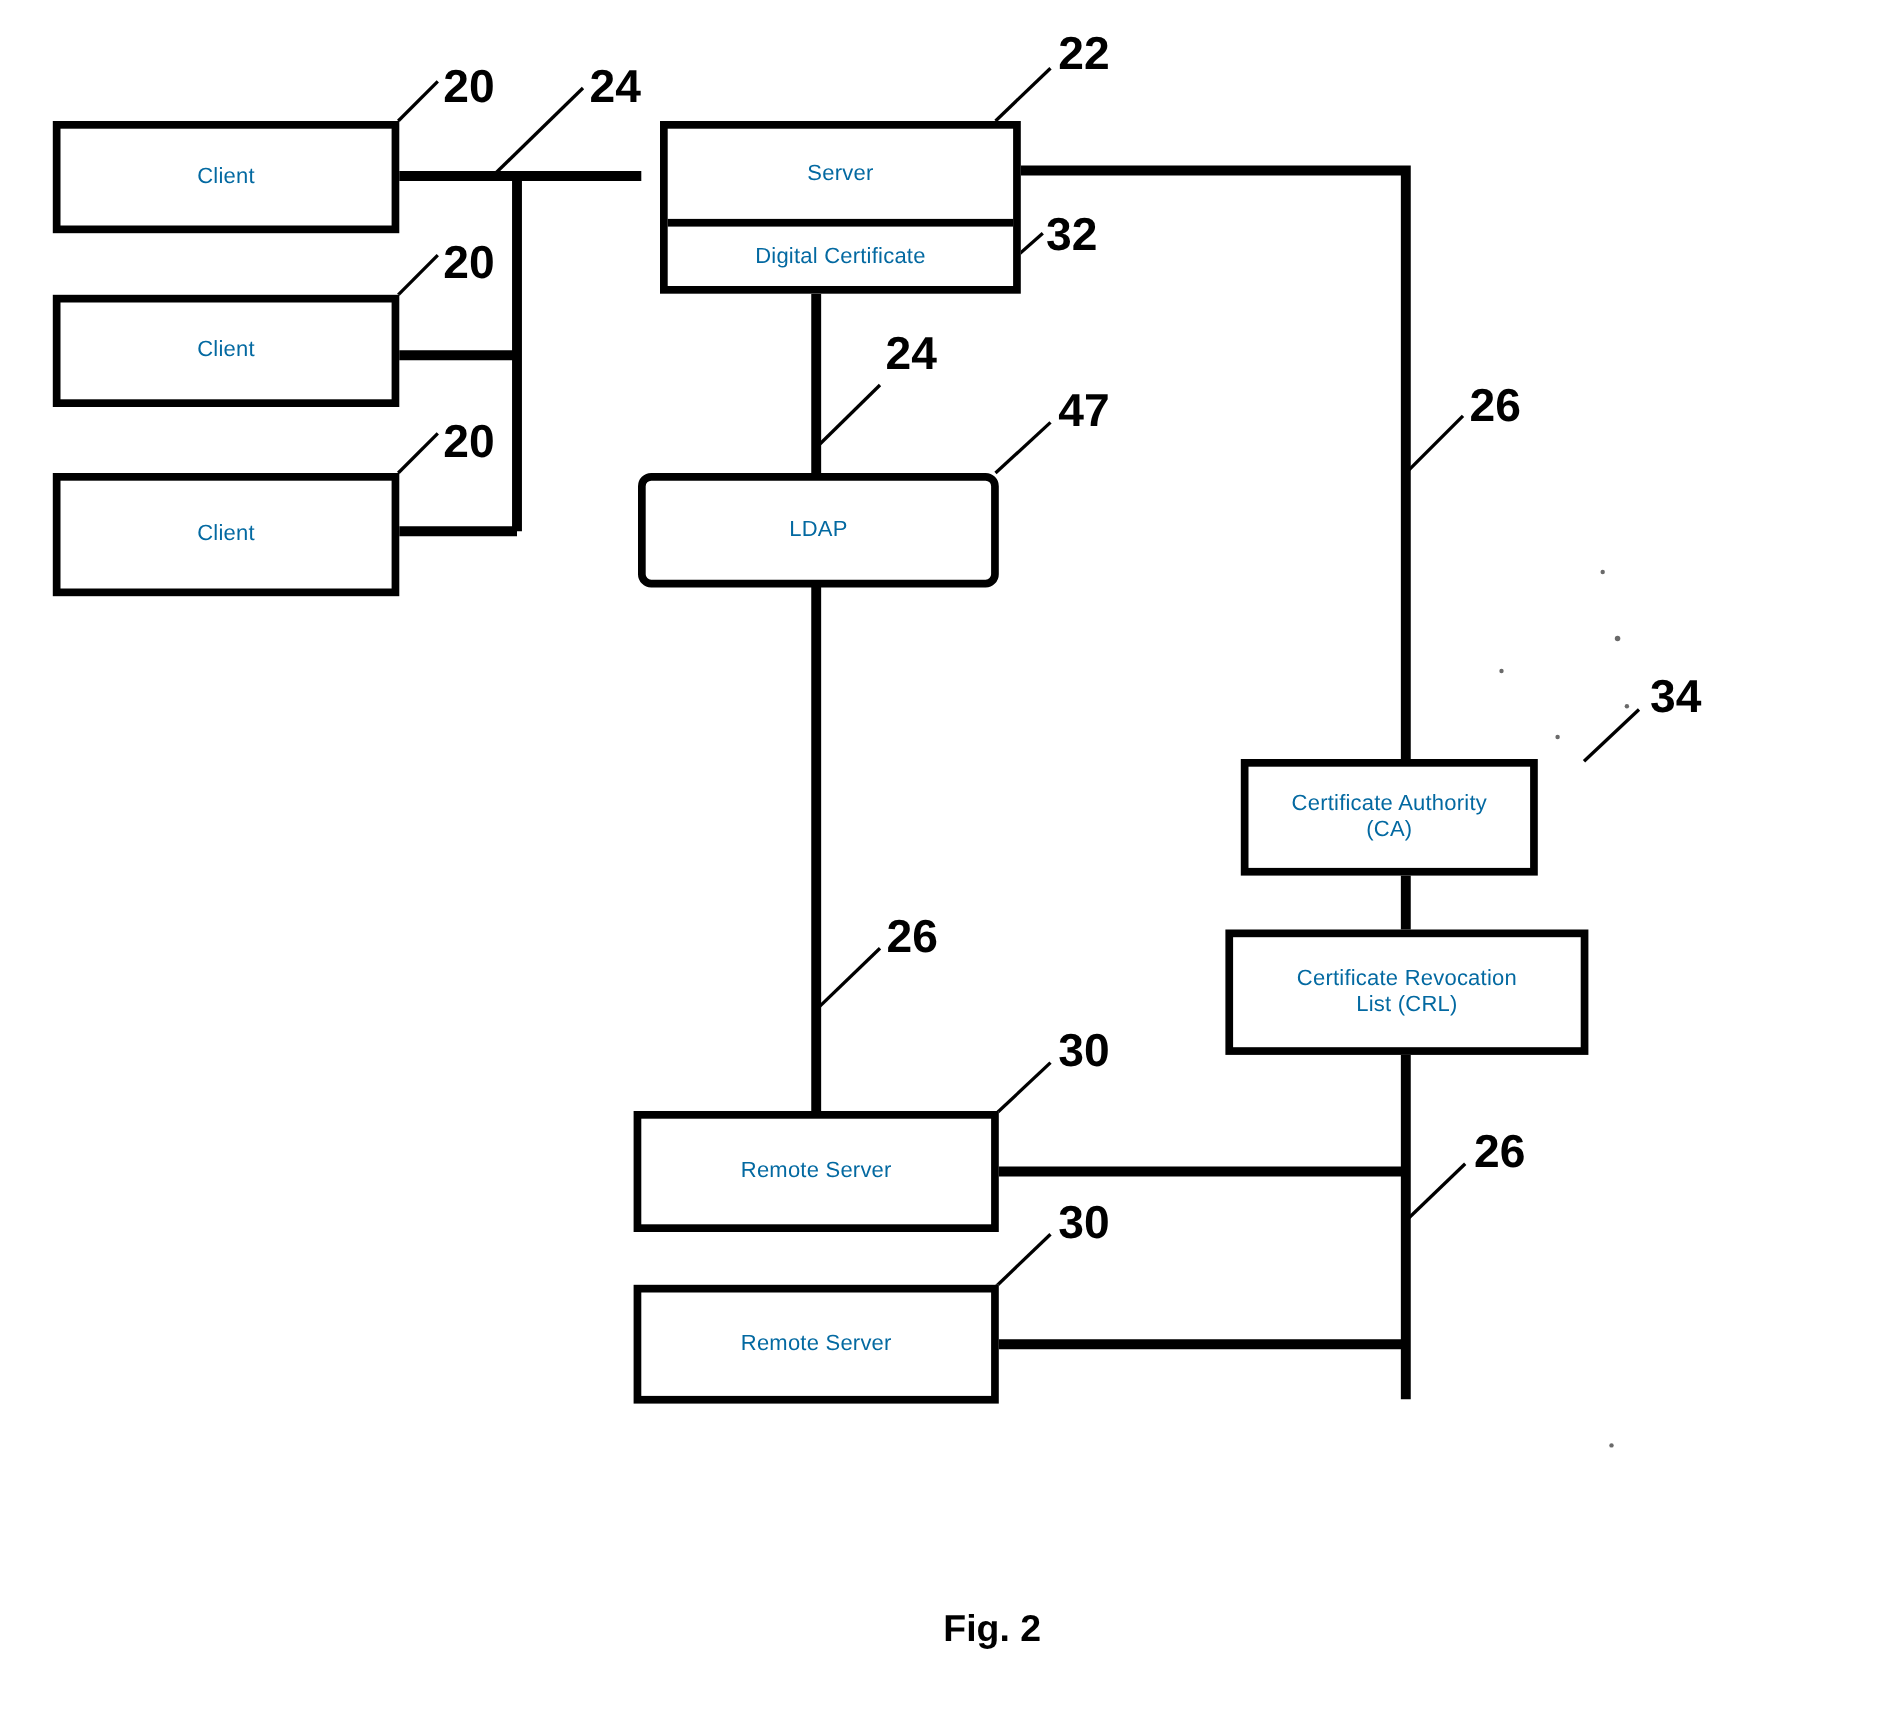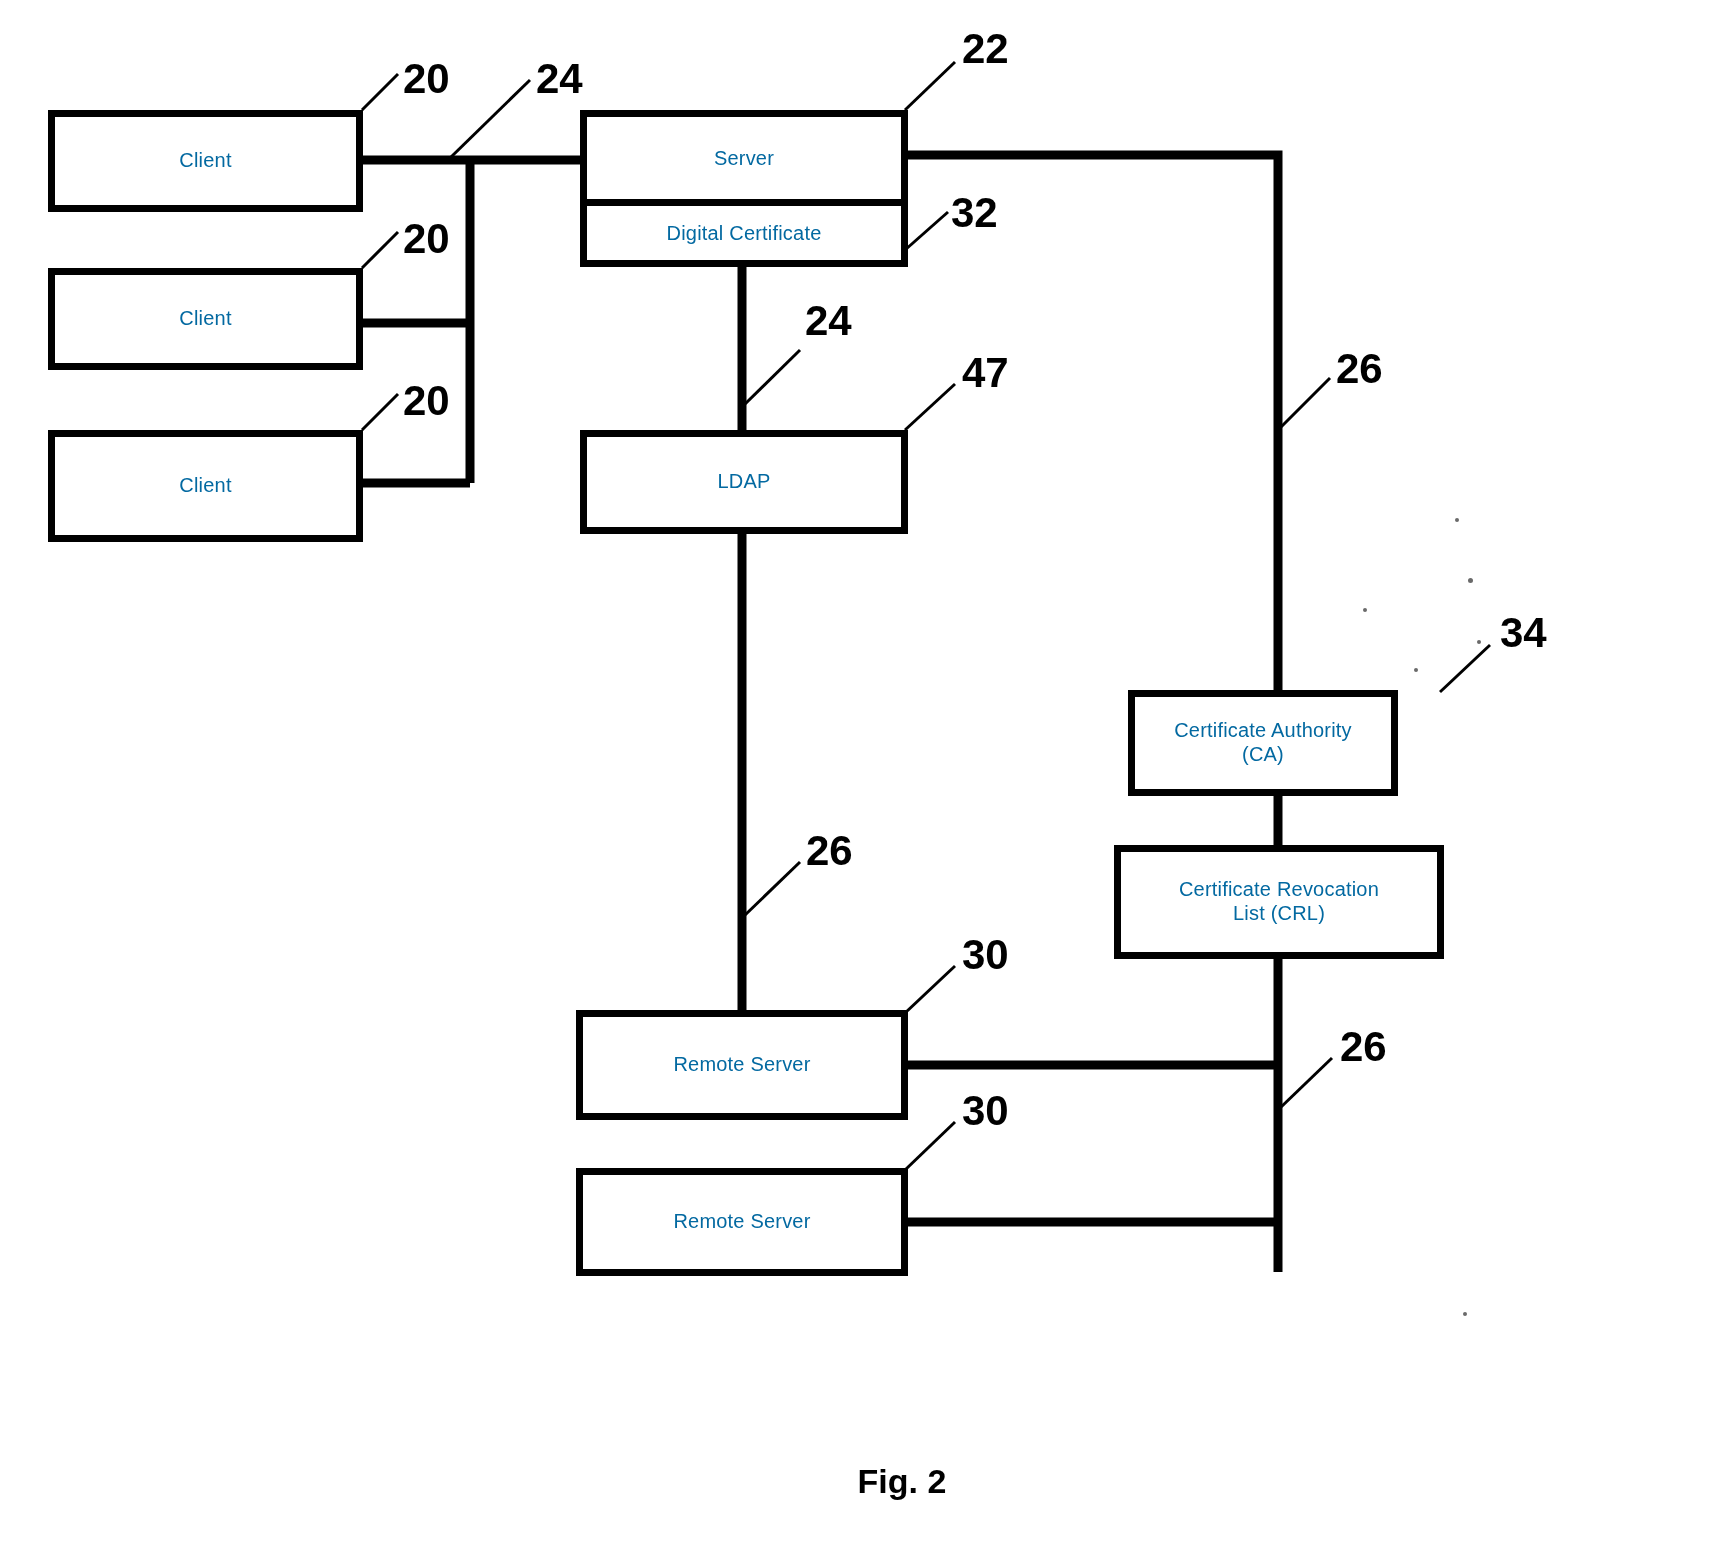--- a/index.html
+++ b/index.html
@@ -46,20 +46,21 @@
     padding: 0 6px;
   }
   
   .server-outer {
     position: absolute;
     box-sizing: border-box;
     border: 7px solid #000000;
     background: #ffffff;
     display: flex;
     flex-direction: column;
+    margin-left: 20px;
   }
   .server-main {
     flex: 1 1 auto;
     display: flex;
     align-items: center;
     justify-content: center;
   }
   .server-cert {
     flex: 0 0 auto;
     height: 54px;
@@ -165,21 +166,21 @@
 
   <div class="server-outer" style="left:580px; top:110px; width:328px; height:157px;">
     <div class="server-main">
       <span class="node-label">Server</span>
     </div>
     <div class="server-cert">
       <span class="node-label">Digital Certificate</span>
     </div>
   </div>
 
-  <div class="node-box" style="left:580px; top:430px; width:328px; height:104px;">
+  <div class="node-box" style="left:580px; top:430px; width:328px; height:104px;border-radius:12px;">
     <span class="node-label">LDAP</span>
   </div>
 
   <div class="node-box" style="left:1128px; top:690px; width:270px; height:106px; flex-direction:column;">
     <span class="node-label">Certificate Authority</span>
     <span class="node-label">(CA)</span>
   </div>
 
   <div class="node-box" style="left:1114px; top:845px; width:330px; height:114px; flex-direction:column;justify-content:center;">
     <span class="node-label">Certificate Revocation</span>

